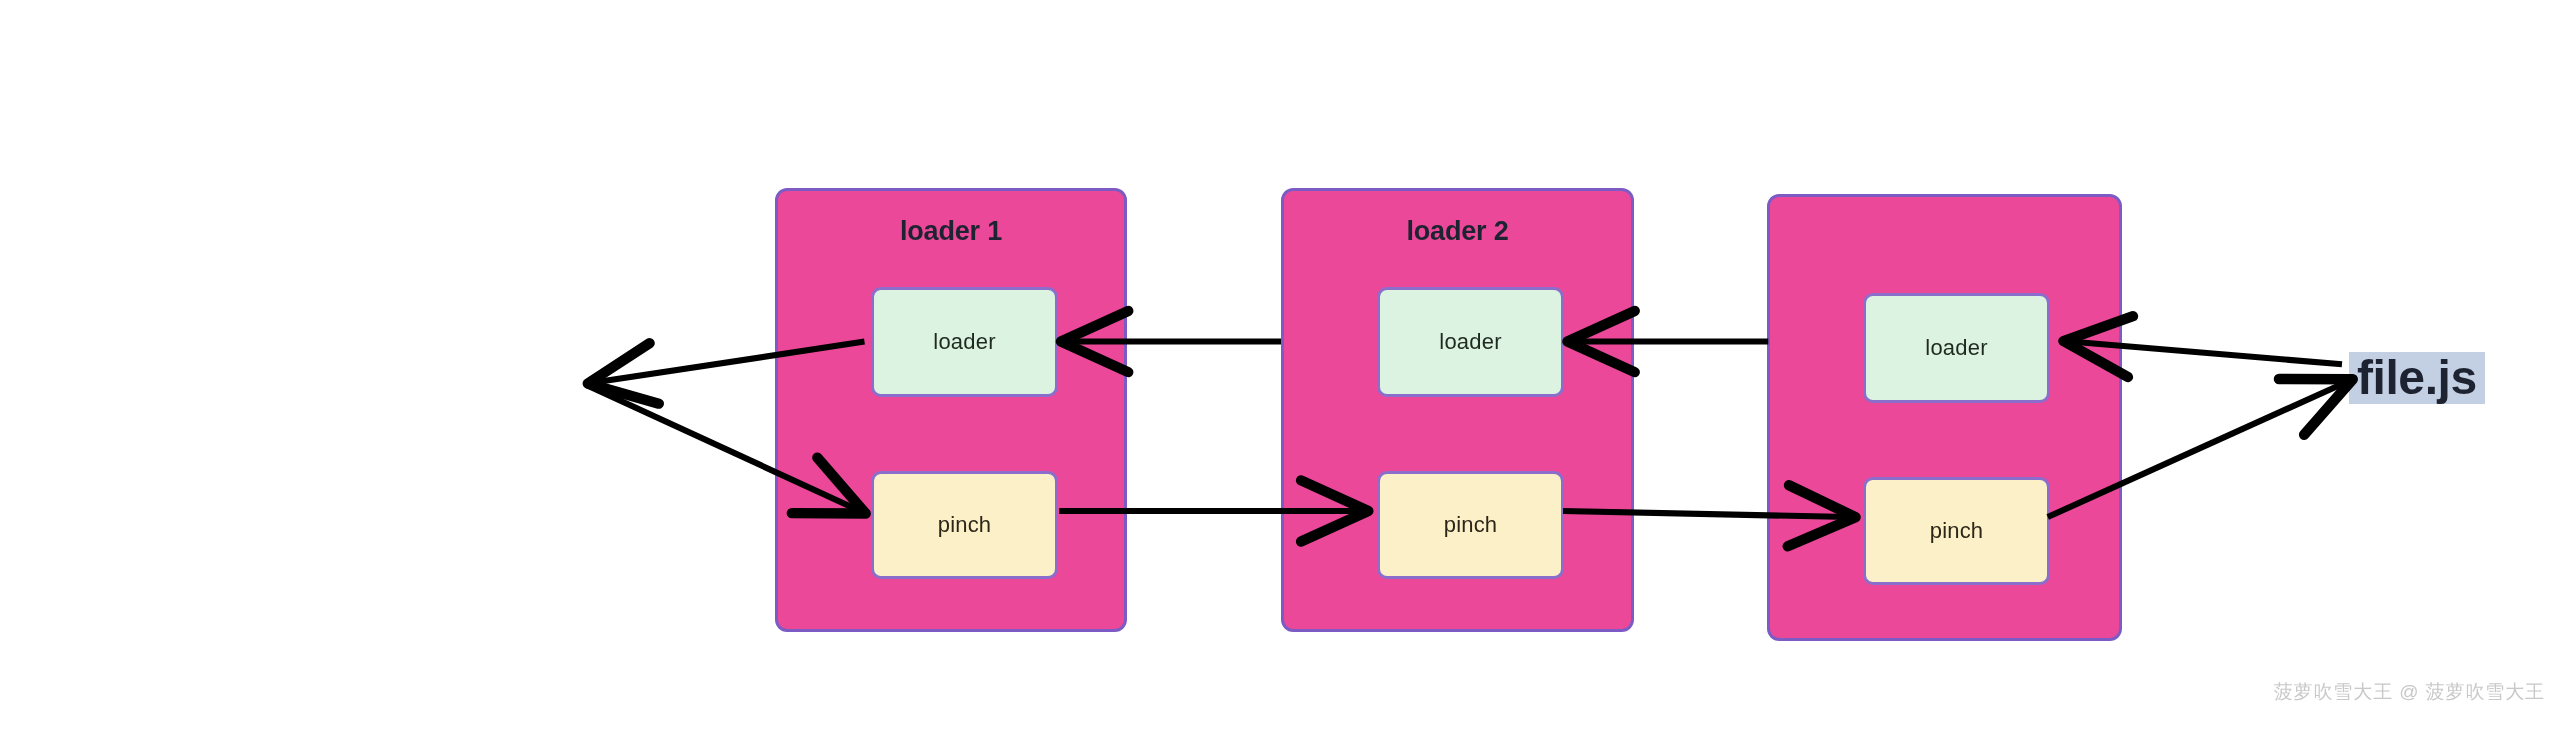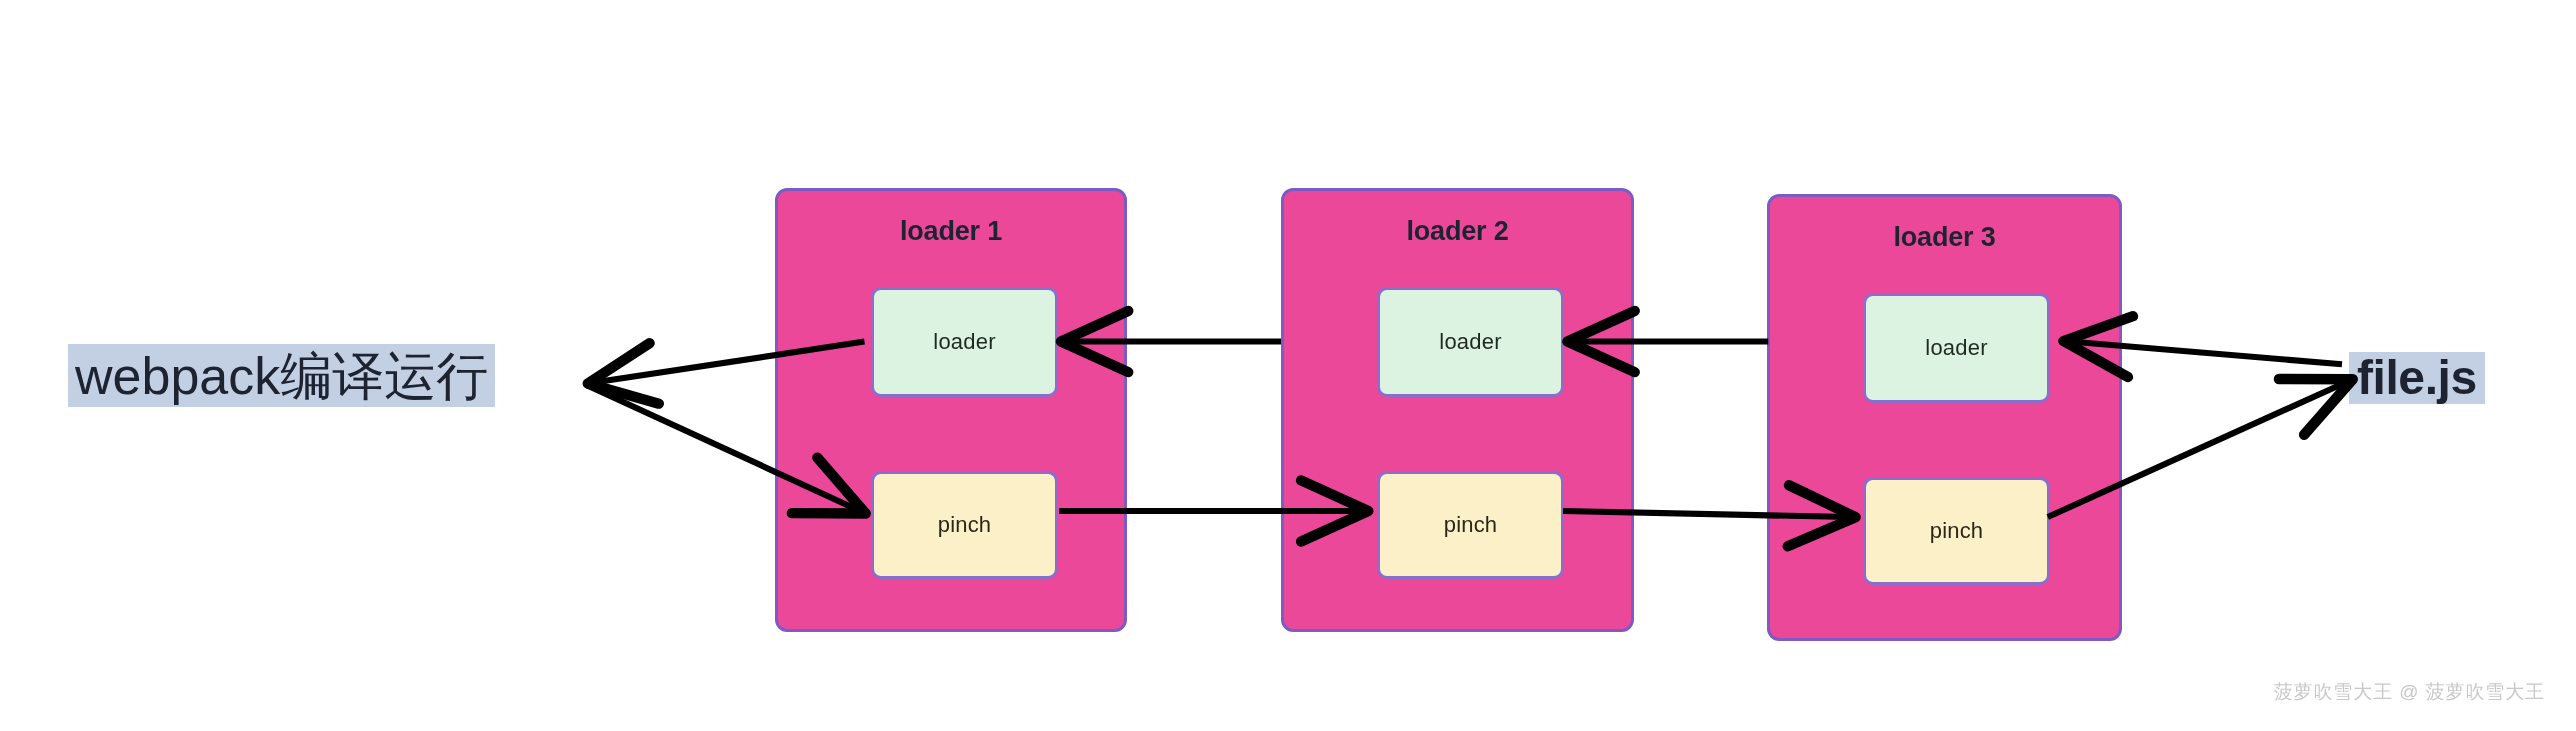--- a/index.html
+++ b/index.html
@@ -120,23 +120,20 @@
     color: #c8c8c8;
     letter-spacing: 0.9px;
     white-space: nowrap;
   }
 </style>
 </head>
 <body>
 
 <div id="diagram-root">
 
-  <div class="endpoint-label" id="label-webpack">
-    <span>webpack编译运行</span>
-  </div>
 
   <div class="endpoint-label" id="label-filejs">
     <span>file.js</span>
   </div>
 
   <div class="loader-group" id="group-loader1">
     <div class="group-title">loader 1</div>
     <div class="node-box node-loader node-loader-pos">
       <span>loader</span>
     </div>
@@ -149,21 +146,20 @@
     <div class="group-title">loader 2</div>
     <div class="node-box node-loader node-loader-pos">
       <span>loader</span>
     </div>
     <div class="node-box node-pinch node-pinch-pos">
       <span>pinch</span>
     </div>
   </div>
 
   <div class="loader-group" id="group-loader3">
-    <div class="group-title">loader 3</div>
     <div class="node-box node-loader node-loader-pos">
       <span>loader</span>
     </div>
     <div class="node-box node-pinch node-pinch-pos">
       <span>pinch</span>
     </div>
   </div>
 
   <svg id="arrow-layer" viewBox="0 0 2950 838">
     <defs>

